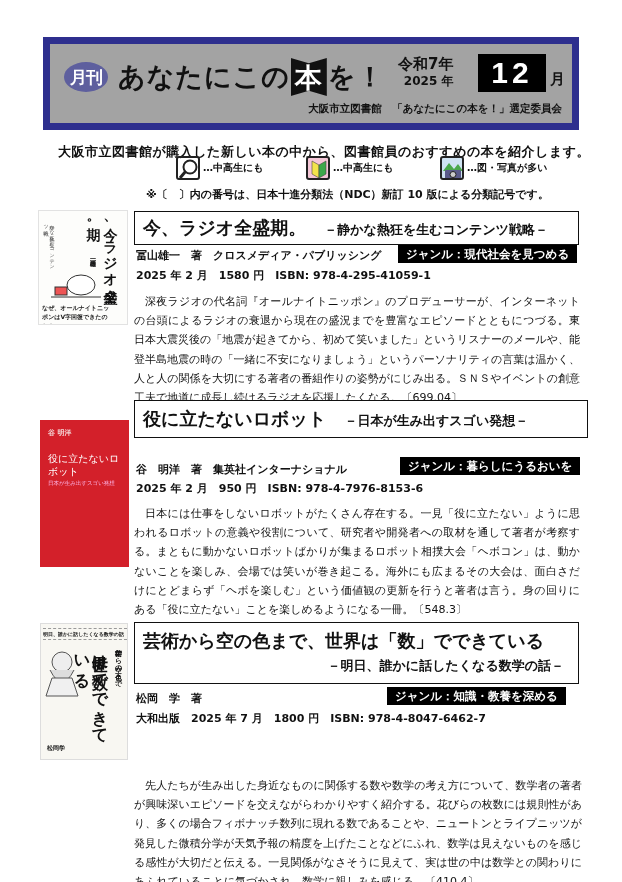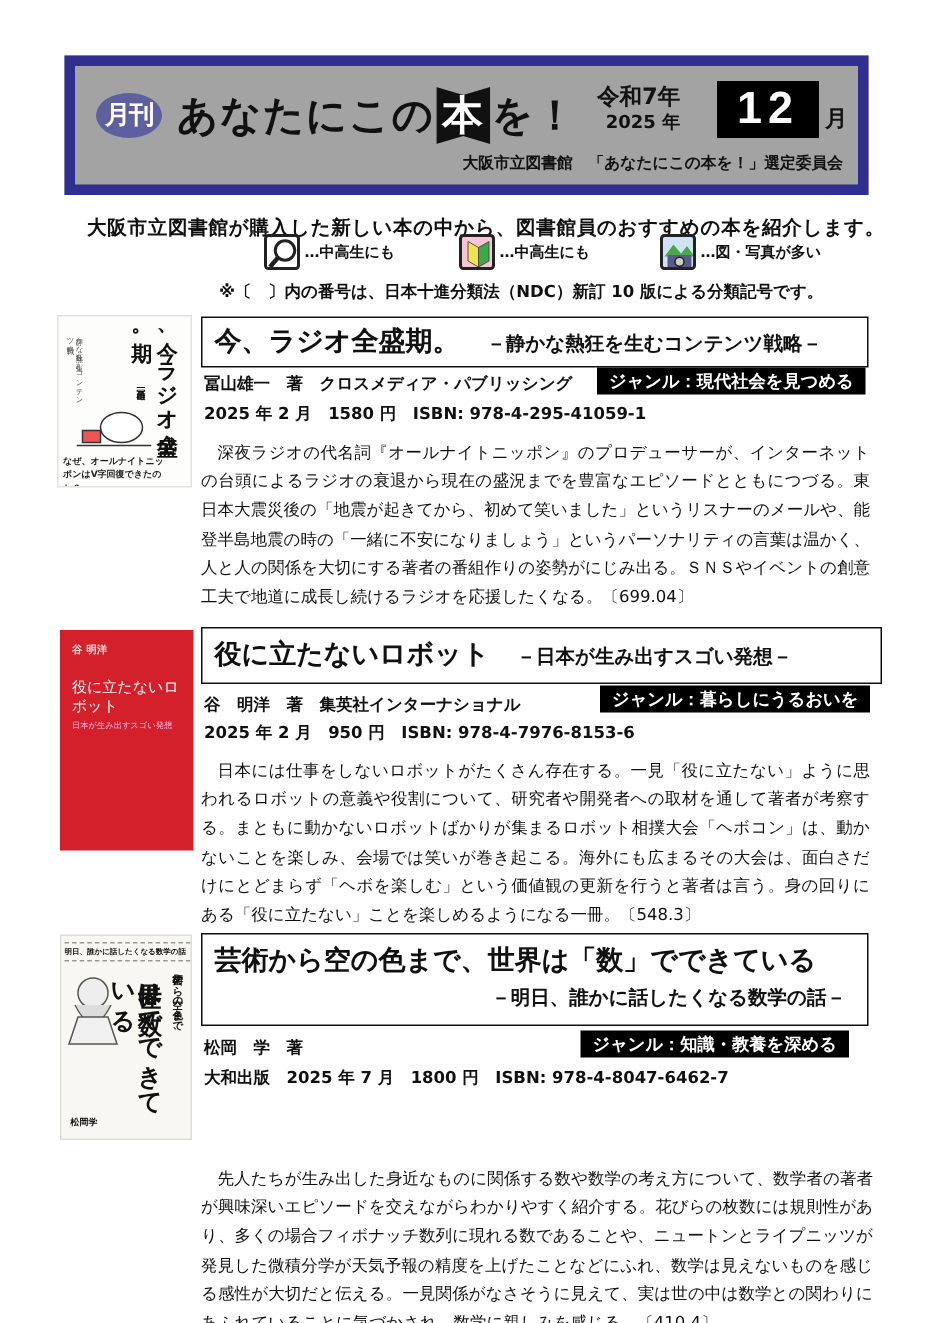--- a/index.html
+++ b/index.html
@@ -134,21 +134,21 @@
 <div class="meta" style="left:136px; top:248px;">冨山雄一　著　クロスメディア・パブリッシング</div>
 <div class="meta" style="left:136px; top:268px;">2025 年 2 月　1580 円　ISBN: 978-4-295-41059-1</div>
 <div class="desc" style="left:134px; top:292px; width:446px;">深夜ラジオの代名詞『オールナイトニッポン』のプロデューサーが、インターネットの台頭によるラジオの衰退から現在の盛況までを豊富なエピソードとともにつづる。東日本大震災後の「地震が起きてから、初めて笑いました」というリスナーのメールや、能登半島地震の時の「一緒に不安になりましょう」というパーソナリティの言葉は温かく、人と人の関係を大切にする著者の番組作りの姿勢がにじみ出る。ＳＮＳやイベントの創意工夫で地道に成長し続けるラジオを応援したくなる。〔699.04〕</div>
 
 <div class="cover" style="left:40px; top:420px; width:89px; height:147px; background:#d3202a;">
   <div style="position:absolute; left:8px; top:8px; font-size:7px; color:#f4d9d9; font-weight:bold;">谷 明洋</div>
   <div style="position:absolute; left:8px; top:32px; width:72px; font-size:10px; color:#fff; line-height:13px; font-family:'DejaVu Serif', serif;">役に立たないロボット</div>
   <div style="position:absolute; left:8px; top:60px; width:80px; font-size:5.5px; color:#fbe; white-space:nowrap;">日本が生み出すスゴい発想</div>
 </div>
 
-<div class="title-box" style="left:134px; top:418px; width:454px; height:38px; line-height:35px;">
+<div class="title-box" style="left:134px; top:400px; width:454px; height:38px; line-height:35px;">
   <span>役に立たないロボット</span><span class="sub">－日本が生み出すスゴい発想－</span>
 </div>
 <div class="genre" style="left:400px; top:457px;">ジャンル：暮らしにうるおいを</div>
 <div class="meta" style="left:136px; top:462px;">谷　明洋　著　集英社インターナショナル</div>
 <div class="meta" style="left:136px; top:481px;">2025 年 2 月　950 円　ISBN: 978-4-7976-8153-6</div>
 <div class="desc" style="left:134px; top:504px; width:446px;">日本には仕事をしないロボットがたくさん存在する。一見「役に立たない」ように思われるロボットの意義や役割について、研究者や開発者への取材を通して著者が考察する。まともに動かないロボットばかりが集まるロボット相撲大会「ヘボコン」は、動かないことを楽しみ、会場では笑いが巻き起こる。海外にも広まるその大会は、面白さだけにとどまらず「ヘボを楽しむ」という価値観の更新を行うと著者は言う。身の回りにある「役に立たない」ことを楽しめるようになる一冊。〔548.3〕</div>
 
 <div class="cover" style="left:40px; top:623px; width:88px; height:137px; background:#f8f7f2; border:1px solid #ddd;">
   <div style="position:absolute; left:2px; top:4px; width:84px; border-top:1px dashed #999; border-bottom:1px dashed #999; font-size:5px; font-weight:bold; white-space:nowrap; overflow:hidden; padding:2px 0;">明日、誰かに話したくなる数学の話</div>
   <div style="position:absolute; right:18px; top:20px; writing-mode:vertical-rl; font-size:16px; font-weight:bold; line-height:18px; height:100px;">世界は数でできている</div>

